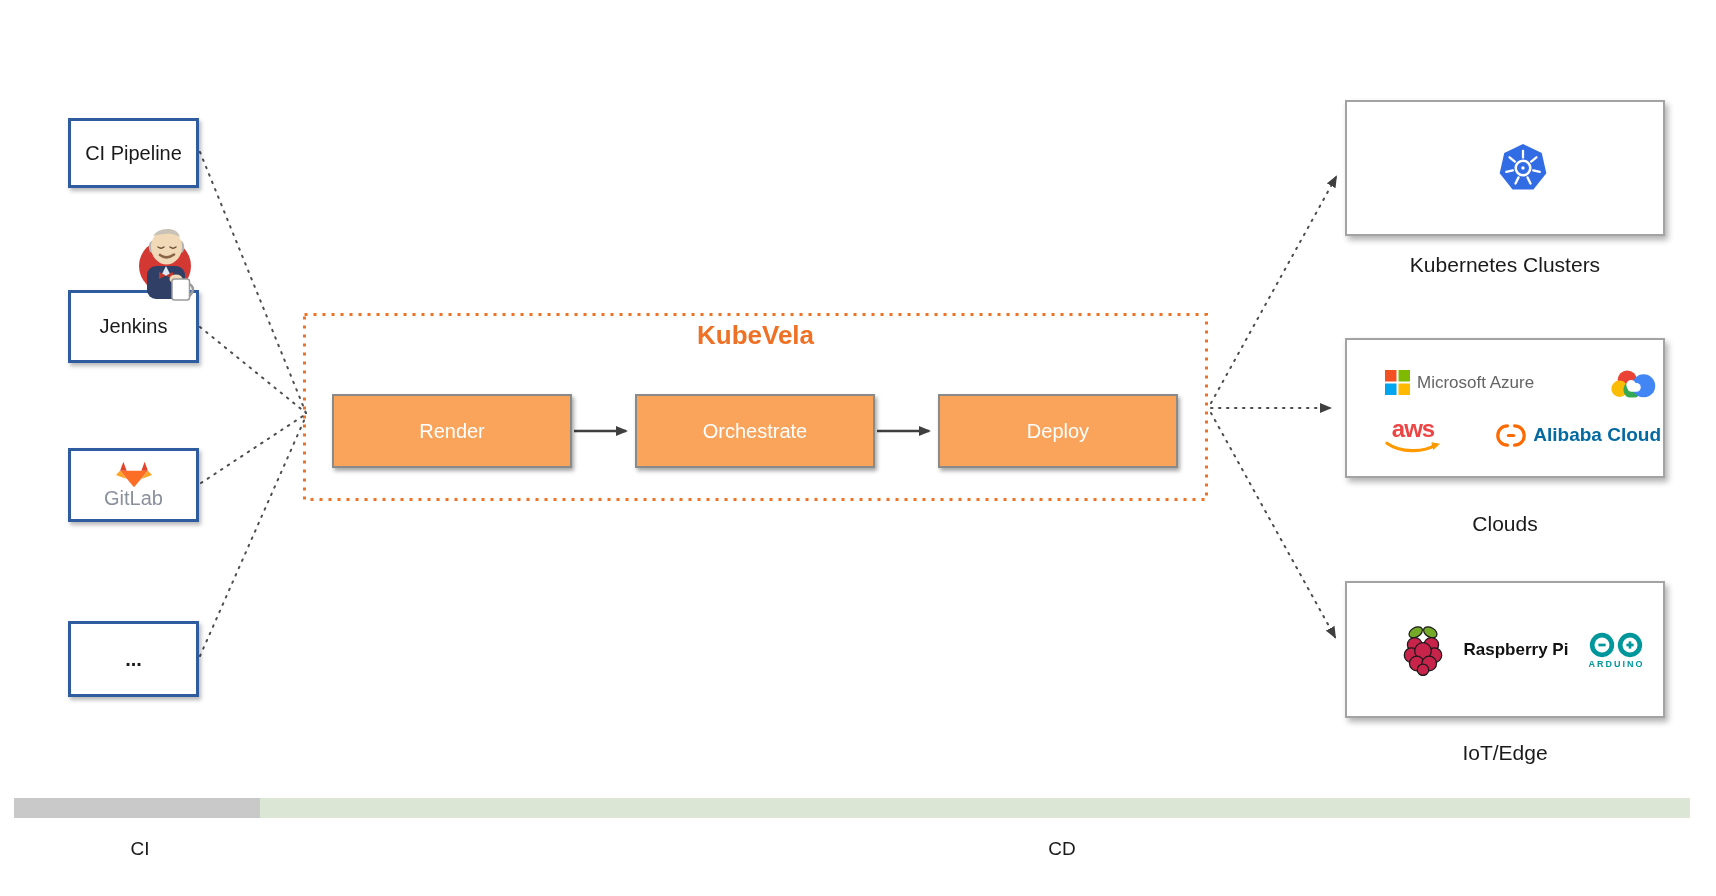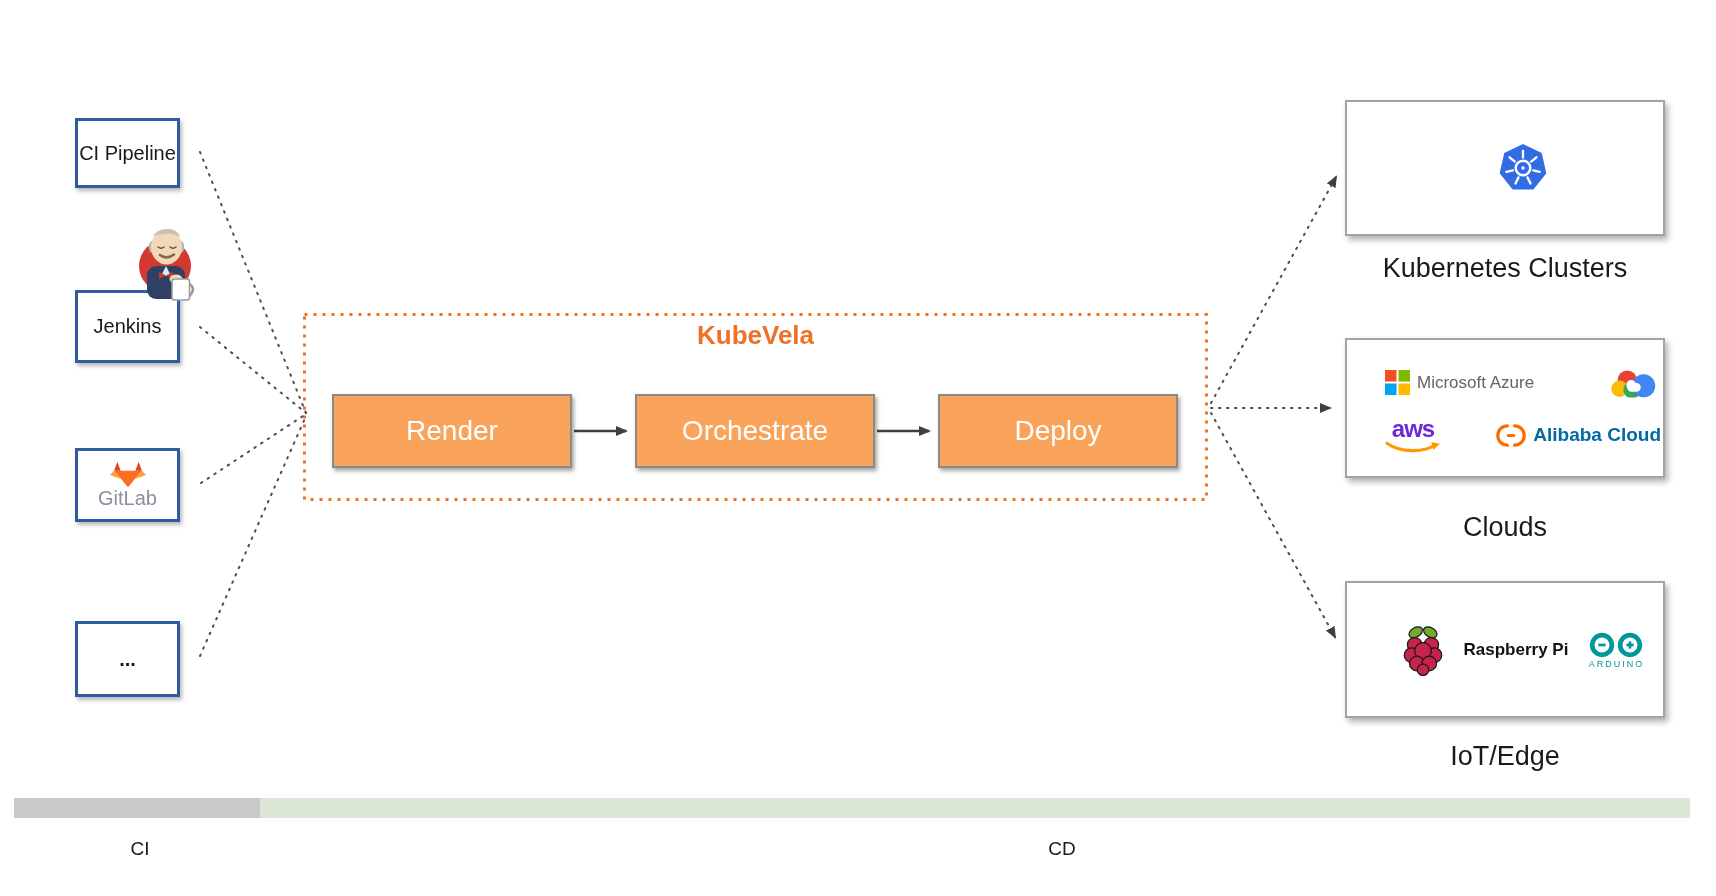--- a/index.html
+++ b/index.html
@@ -1,45 +1,45 @@
 <!DOCTYPE html>
 <html><head>
 <meta charset="utf-8">
 <style>
   html,body{margin:0;padding:0;background:#fff;}
   .canvas{position:relative;width:1716px;height:896px;background:#ffffff;overflow:hidden;
           font-family:"Liberation Sans",sans-serif;color:#1a1a1a;}
   svg.connectors{position:absolute;left:0;top:0;z-index:1;}
-  .srcbox{position:absolute;left:75px;width:105px;box-sizing:border-box;background:#fff;
+  .srcbox{position:absolute;left:68px;width:131px;box-sizing:border-box;background:#fff;
           border:3px solid #2E5C9E;box-shadow:2px 3px 4px rgba(0,0,0,.28);
           display:flex;align-items:center;justify-content:center;font-size:20px;z-index:2;text-align:center;}
   .srcbox.col{flex-direction:column;gap:1px;}
   .mascot{position:absolute;left:136px;top:222px;z-index:4;}
   .kv-title{position:absolute;left:303px;top:320px;width:905px;text-align:center;
             font-size:26px;font-weight:bold;color:#EE7125;z-index:2;}
   .step{position:absolute;top:394px;width:240px;height:74px;box-sizing:border-box;
         background:#F9A35B;border:2px solid #8A8A8A;box-shadow:2px 3px 4px rgba(0,0,0,.35);
-        color:#ffffff;font-size:28px;display:flex;align-items:center;justify-content:center;z-index:2;}
+        color:#ffffff;font-size:20px;display:flex;align-items:center;justify-content:center;z-index:2;}
   .tbox{position:absolute;left:1345px;width:320px;box-sizing:border-box;background:#fff;
         border:2px solid #A3A3A3;box-shadow:3px 4px 6px rgba(0,0,0,.3);
         display:flex;align-items:center;justify-content:center;z-index:2;padding-left:36px;}
-  .tlabel{position:absolute;left:1345px;width:320px;text-align:center;font-size:27px;z-index:2;}
+  .tlabel{position:absolute;left:1345px;width:320px;text-align:center;font-size:21px;z-index:2;}
   .clouds-inner{display:flex;flex-direction:column;gap:14px;width:276px;}
   .clouds-row{display:flex;align-items:center;justify-content:space-between;}
   .azure{display:flex;align-items:center;gap:7px;}
   .azure-text{font-size:17px;color:#646464;}
   .awsgrp{display:flex;flex-direction:column;align-items:center;line-height:1;}
-  .aws-text{font-size:24px;font-weight:bold;color:#6d28d9;letter-spacing:-1px;}
+  .aws-text{font-size:24px;font-weight:bold;color:#ef4444;letter-spacing:-1px;}
   .aligrp{display:flex;align-items:center;gap:7px;}
   .ali-text{font-size:19px;font-weight:bold;color:#0369a1;}
   .iot-inner{display:flex;align-items:center;gap:20px;}
   .raspgrp{display:flex;align-items:center;gap:20px;}
   .rasp-text{font-size:17px;font-weight:bold;color:#111;}
   .ardgrp{display:flex;flex-direction:column;align-items:center;line-height:1;}
-  .ard-text{font-size:9px;font-weight:normal;color:#00979C;letter-spacing:2px;margin-top:1px;}
+  .ard-text{font-size:9px;font-weight:bold;color:#00979C;letter-spacing:2px;margin-top:1px;}
   .gitlab-text{font-size:20px;color:#8A909C;margin-top:-2px;}
   .bar{position:absolute;top:798px;height:20px;z-index:2;}
   .bar-ci{left:14px;width:246px;background:#C9C9C9;}
   .bar-cd{left:260px;width:1430px;background:#DBE7D4;}
   .flabel{position:absolute;top:838px;width:80px;text-align:center;font-size:19px;z-index:2;}
   .flabel-ci{left:100px;}
   .flabel-cd{left:1022px;}
 </style>
 </head>
 <body>

